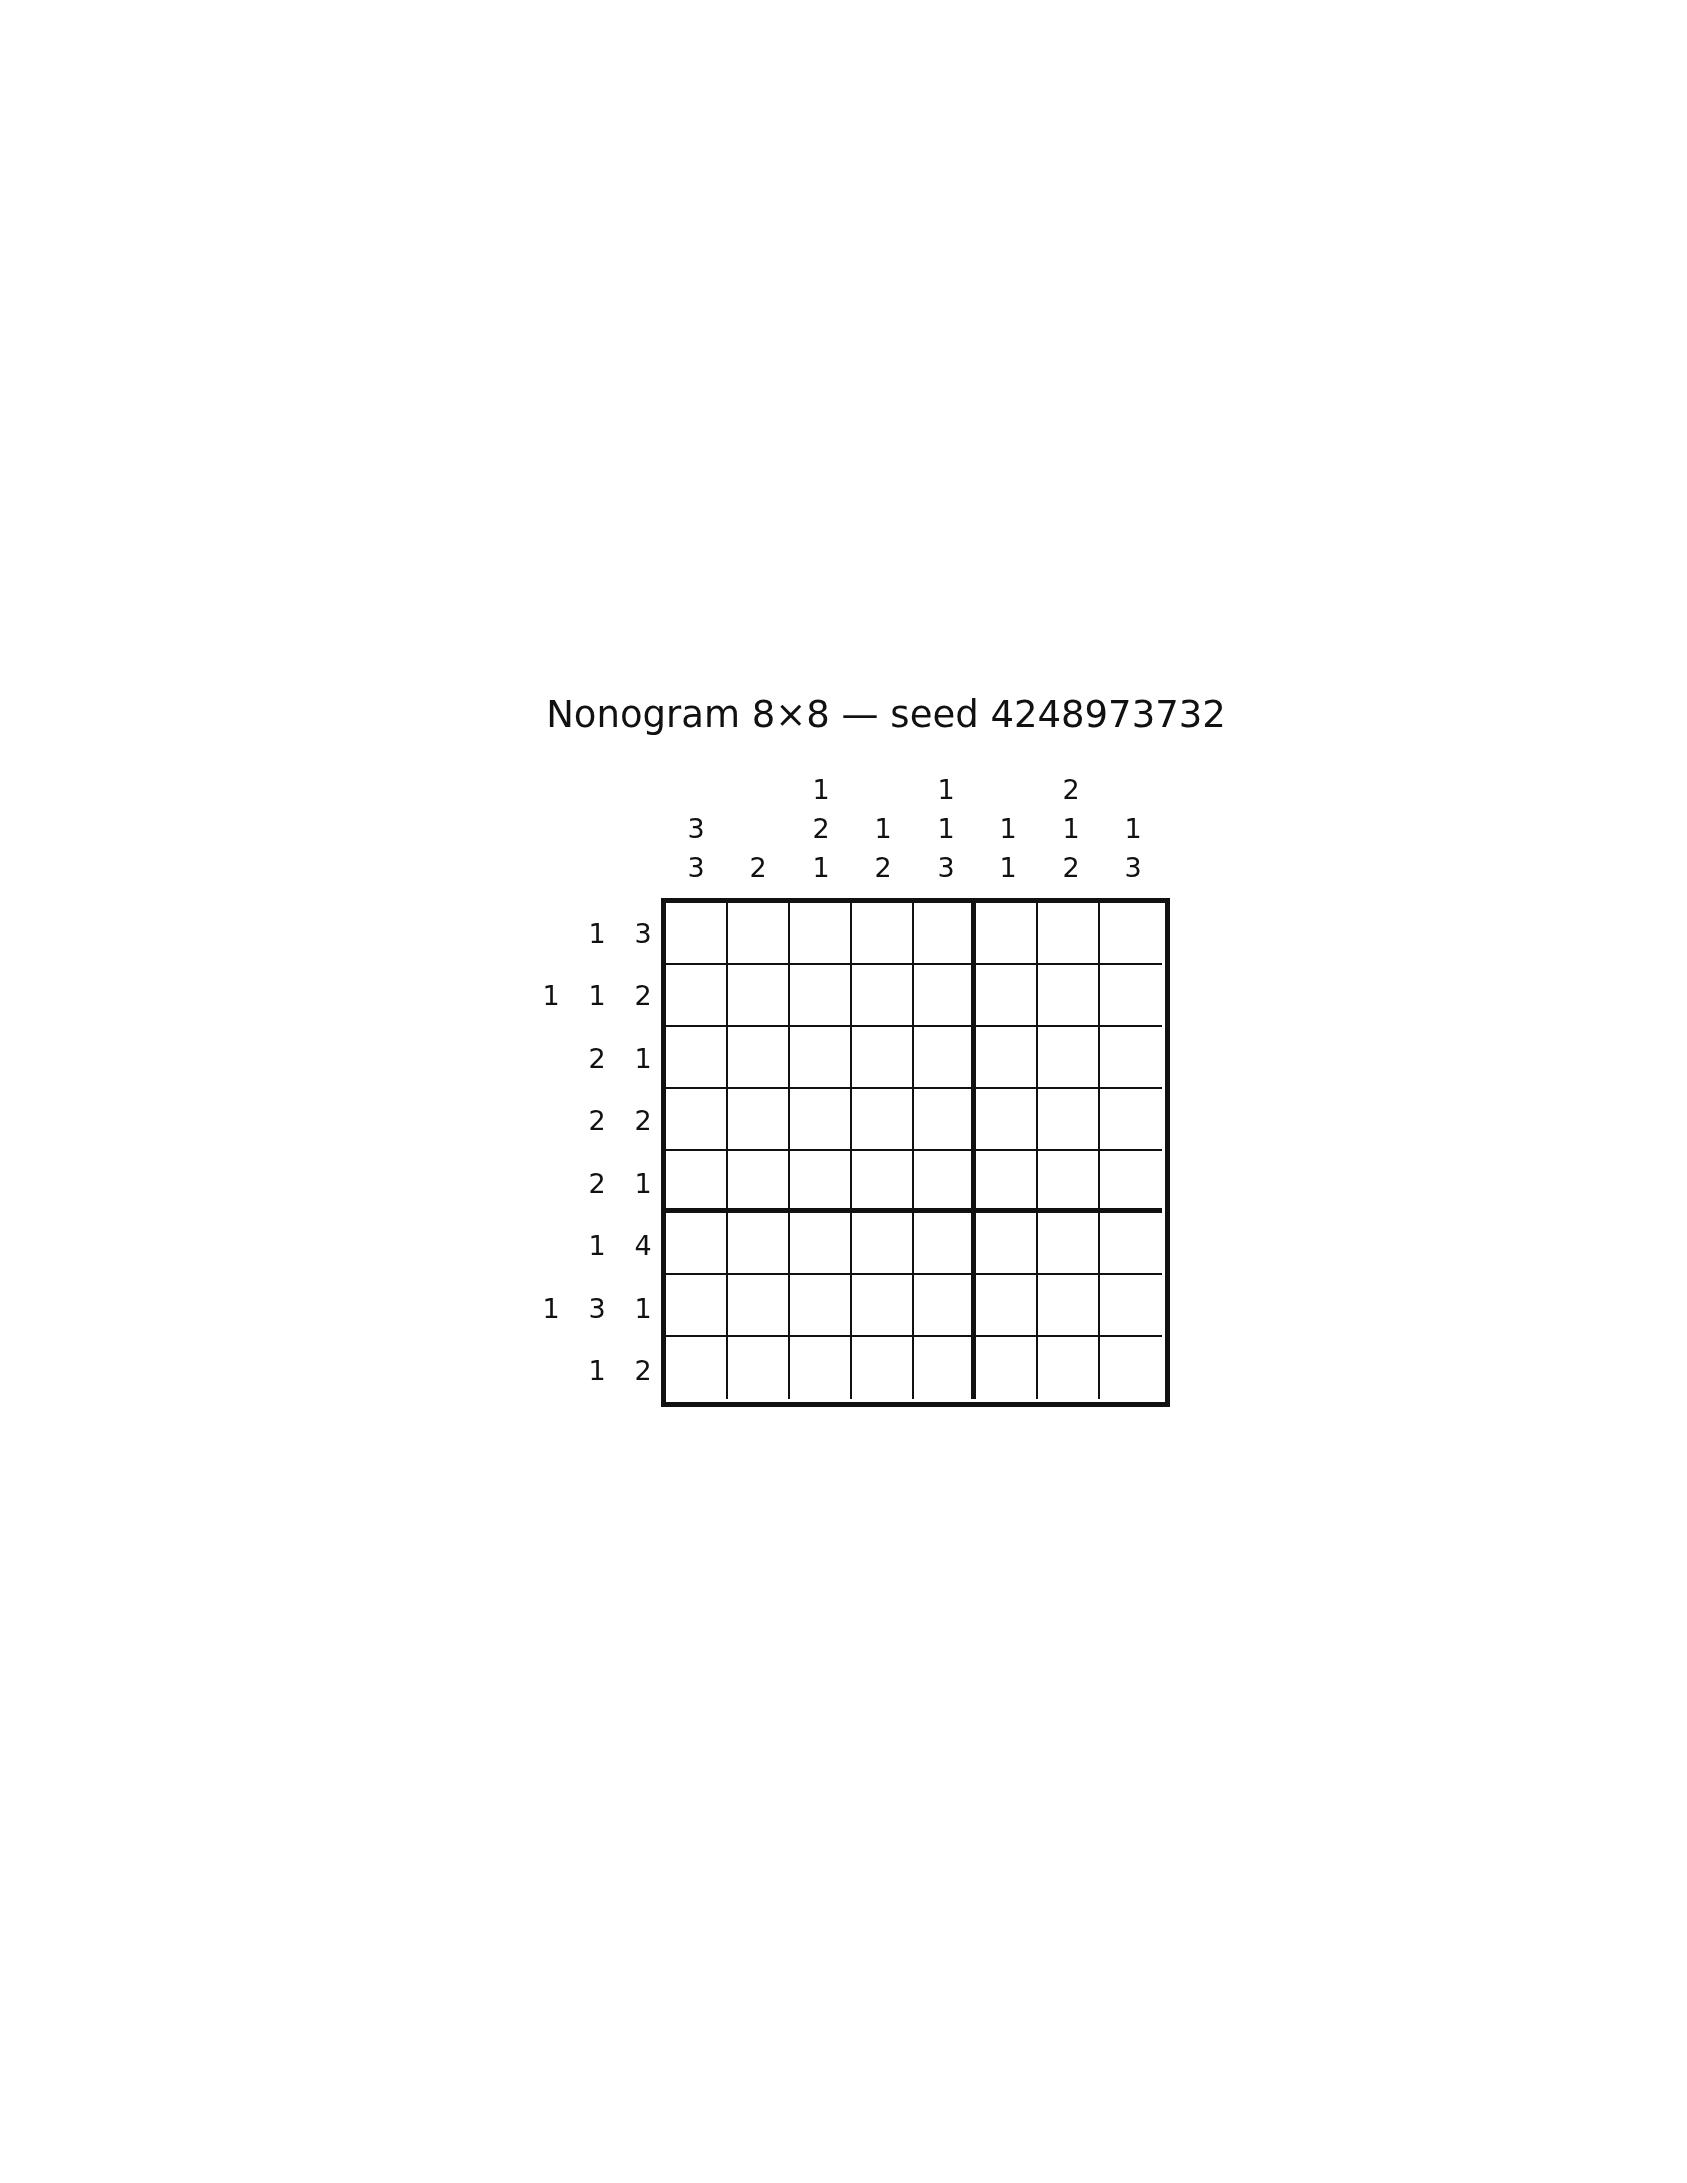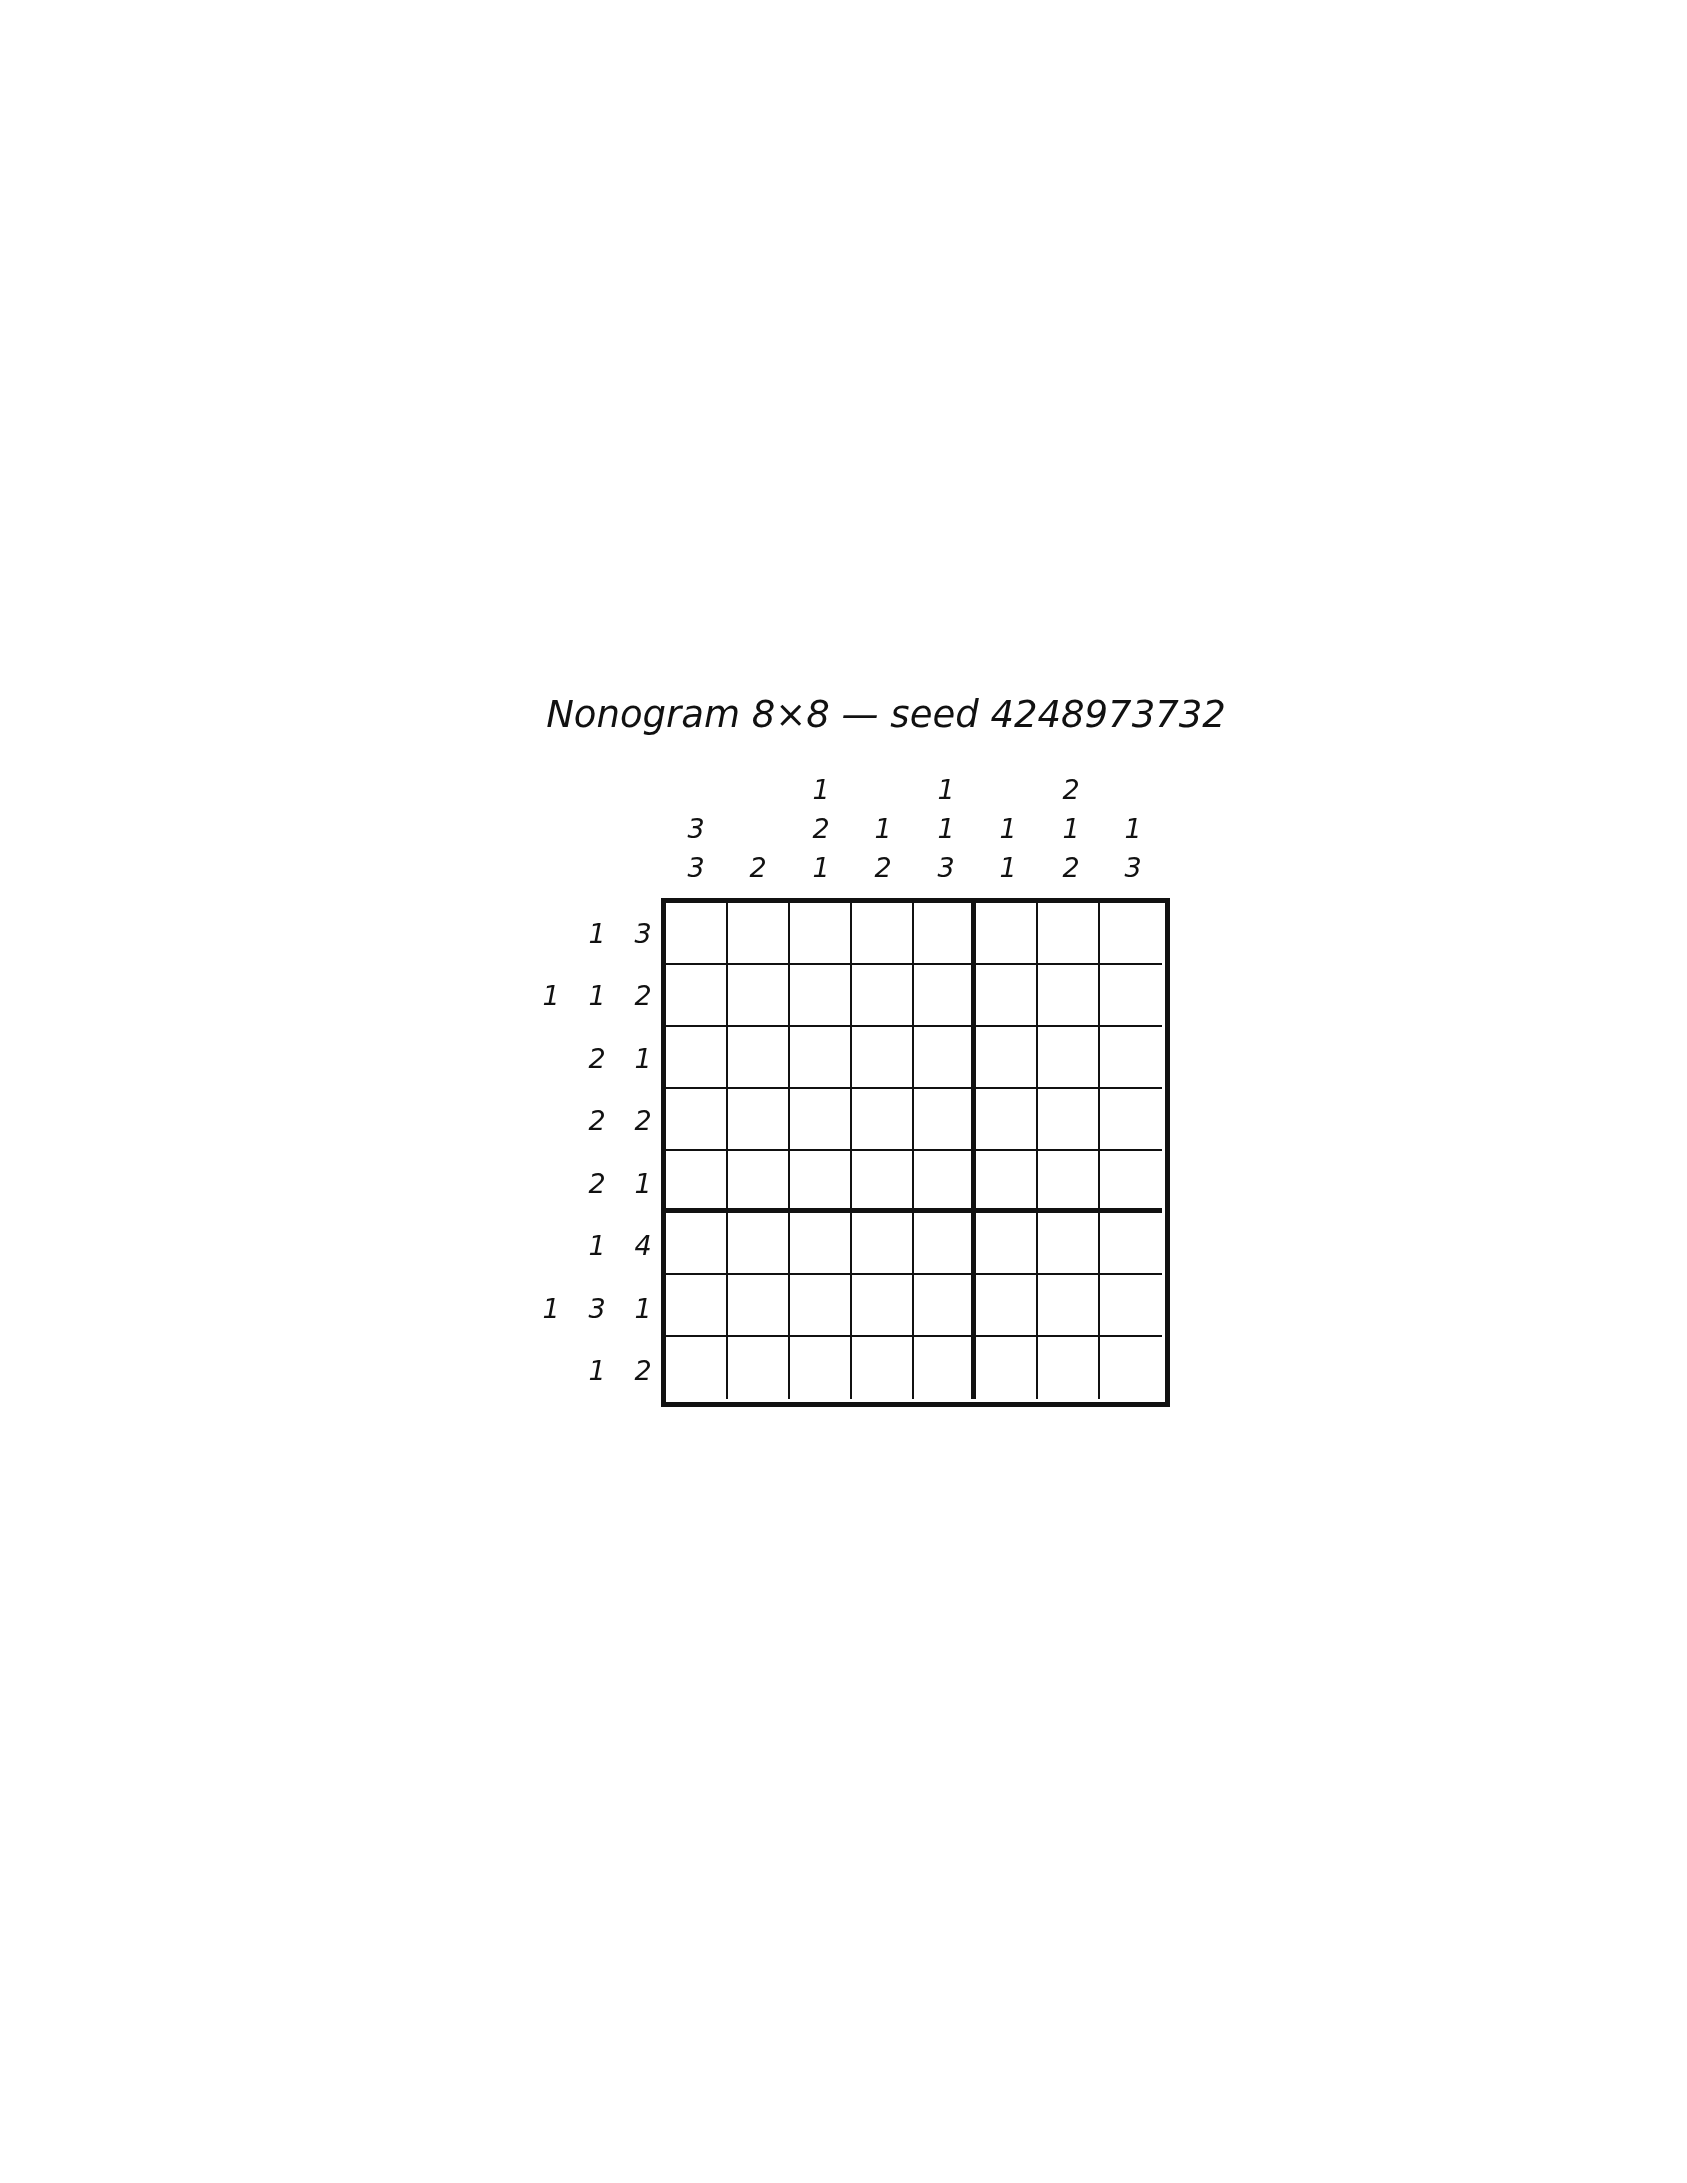--- a/index.html
+++ b/index.html
@@ -9,21 +9,20 @@
     --bg:#ffffff;
   }
   html,body{margin:0;padding:0;}
   body{background:var(--bg);font-family:"DejaVu Sans", sans-serif;}
   .canvas{
     position:relative;
     width:1476px;
     height:2183px;
     background:var(--bg);
     overflow:hidden;
-    font-style:italic;
   }
   .title{
     position:absolute;
     left:886px;
     top:693px;
     transform:translateX(-50%);
     font-size:37px;
     line-height:44px;
     color:var(--text);
     white-space:nowrap;

